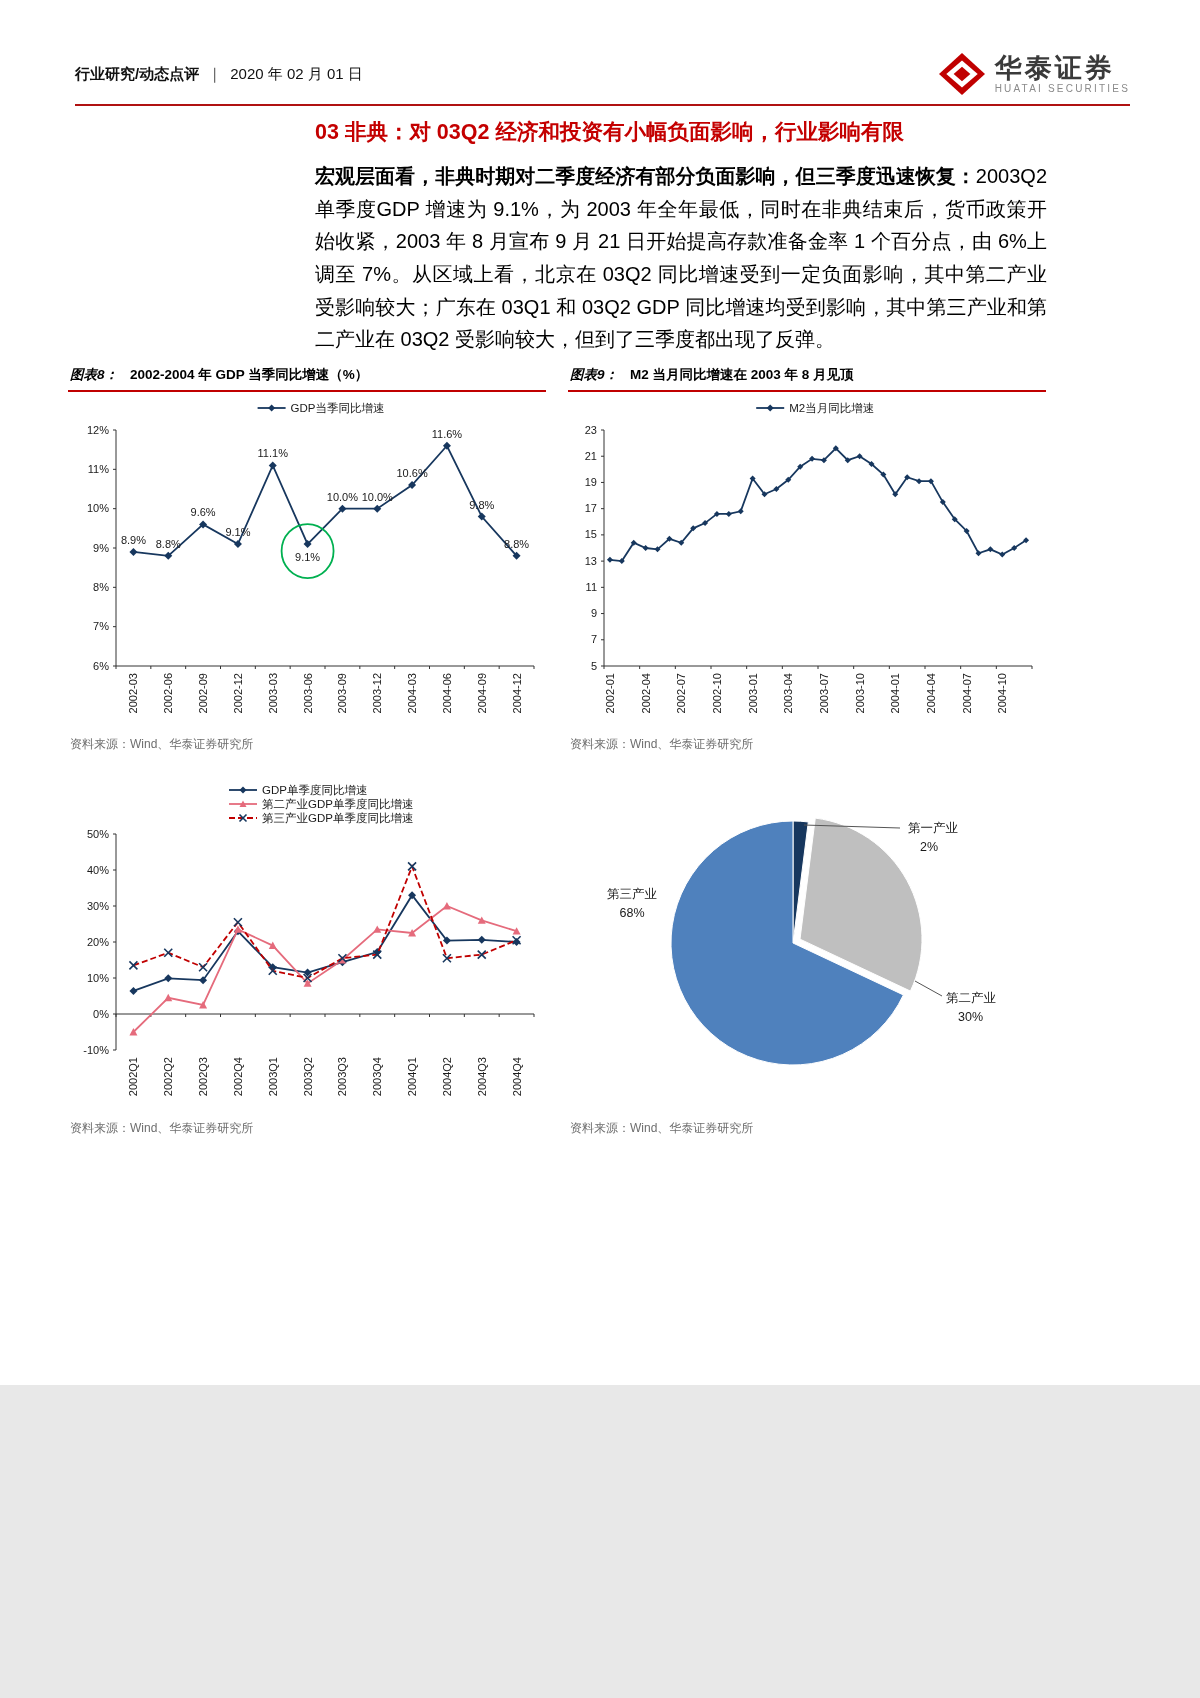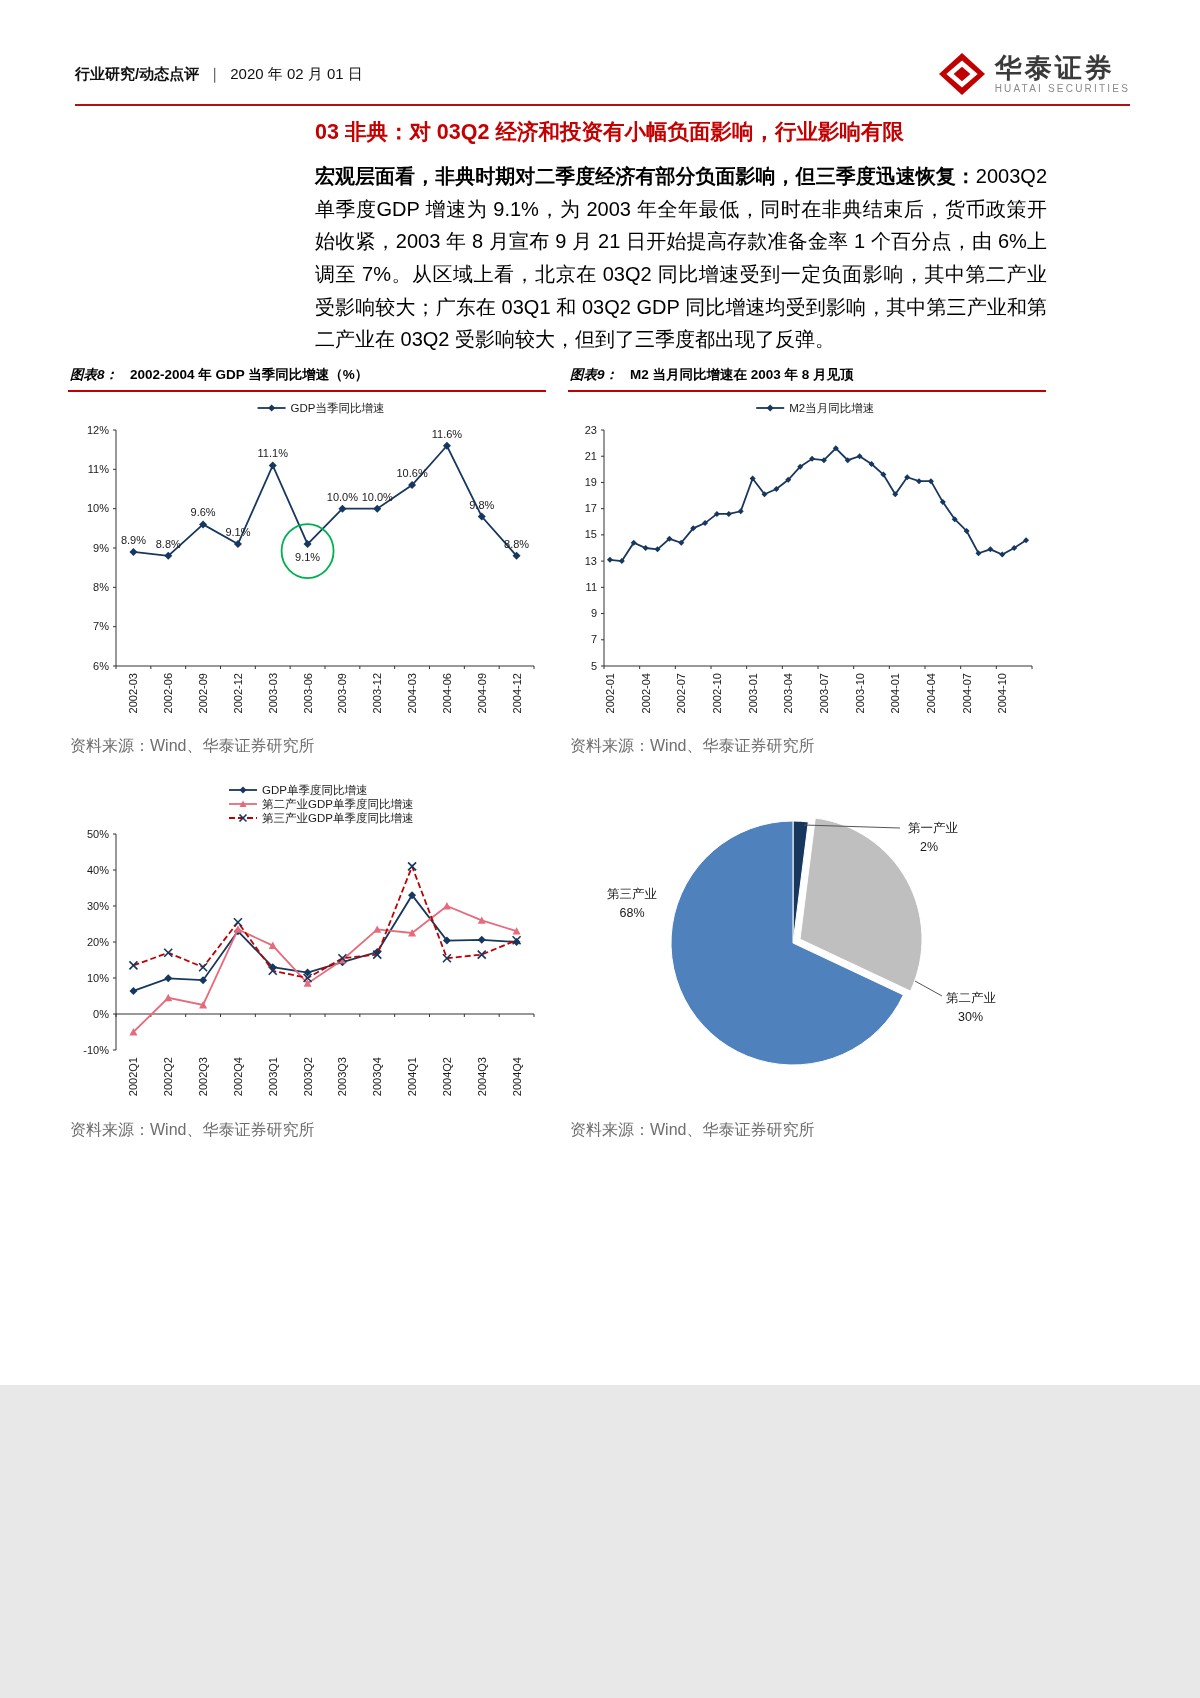--- a/index.html
+++ b/index.html
@@ -26,21 +26,21 @@
 
   
   .figs { position: absolute; left: 68px; width: 1000px; display: flex; gap: 22px; }
   .figs.row1 { top: 364px; }
   .figs.row2 { top: 776px; }
   .fig { width: 478px; }
   .fig-title { font-size: 13.5px; font-weight: bold; color: #000; padding: 2px 0 6px 2px;
                border-bottom: 2px solid #c00000; }
   .fig-label { margin-right: 12px; }
   .chart { display: block; width: 478px; height: 338px; margin-top: 2px; }
-  .fig-source { margin-top: 4px; font-size: 16px; color: #6e6e6e; padding-left: 2px; }
+  .fig-source { margin-top: 4px; font-size: 12px; color: #6e6e6e; padding-left: 2px; }
 
   
   .axt { font-size: 11px; fill: #1a1a1a; }
   .dlb { font-size: 11px; fill: #1a1a1a; }
   .lgd { font-size: 11.5px; fill: #1a1a1a; }
   .plb { font-size: 12.5px; fill: #1a1a1a; }
 
   
   .footer-rule { position: absolute; left: 0; right: 0; top: 1612px; height: 2px; background: #b01111; }
   .footer-text { position: absolute; left: 75px; top: 1630px; font-size: 13px; color: #111; }

